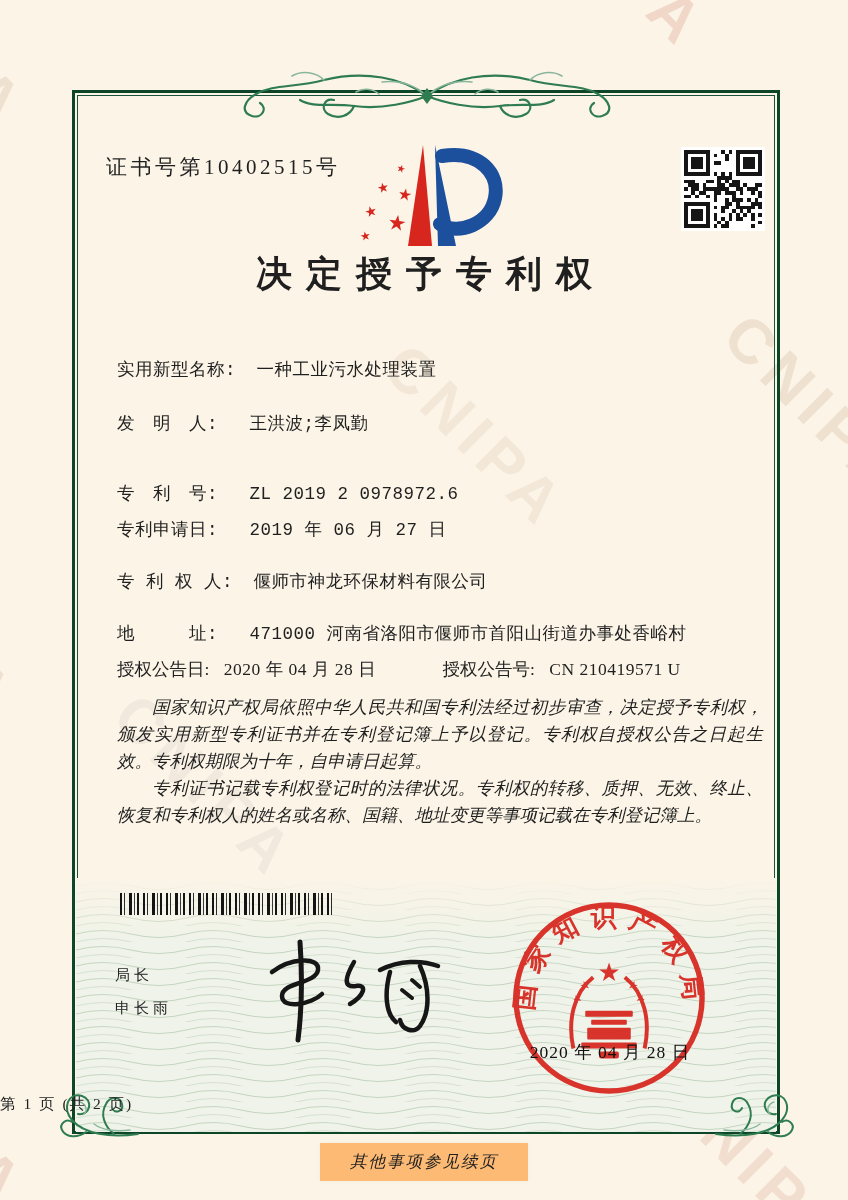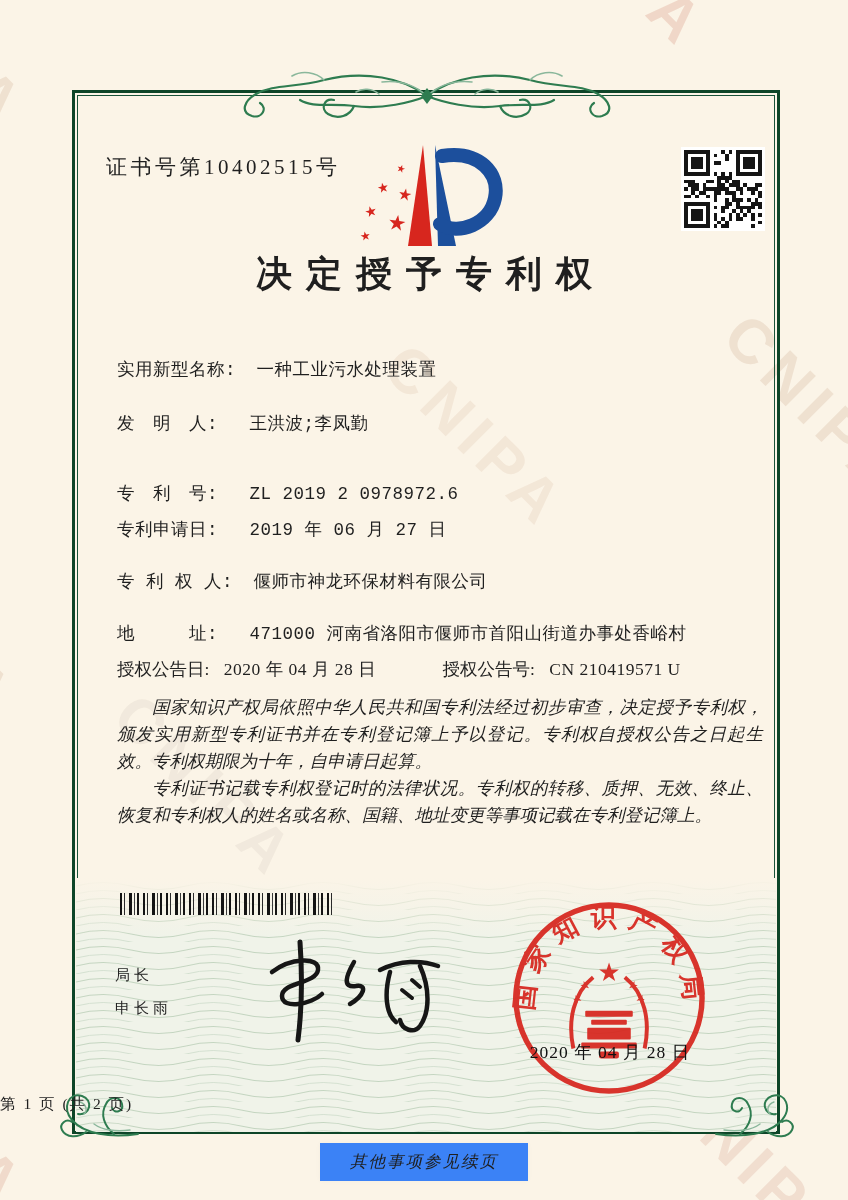--- a/index.html
+++ b/index.html
@@ -73,21 +73,21 @@
   .seal-date{
     position:absolute;z-index:4;left:500px;top:1040px;width:220px;text-align:center;
     font-size:17.5px;letter-spacing:1px;color:#111;
   }
   .page-indicator{
     position:absolute;z-index:2;left:0;top:1094px;width:100%;text-align:left;
     font-size:15.5px;letter-spacing:2px;
   }
   .continuation{
     position:absolute;z-index:2;left:50%;transform:translateX(-50%);top:1143px;
-    background:#3b82f6;padding:8px 30px;font-size:16.5px;letter-spacing:2px;font-style:italic;
+    background:#fdba74;padding:8px 30px;font-size:16.5px;letter-spacing:2px;font-style:italic;
     box-shadow:0 0 6px rgba(0,0,0,0.03);
   }
 </style>
 </head>
 <body>
 
 <div class="page">
 
   <span class="wm wm-a">CNIPA</span>
   <span class="wm wm-b">CNIPA</span>

